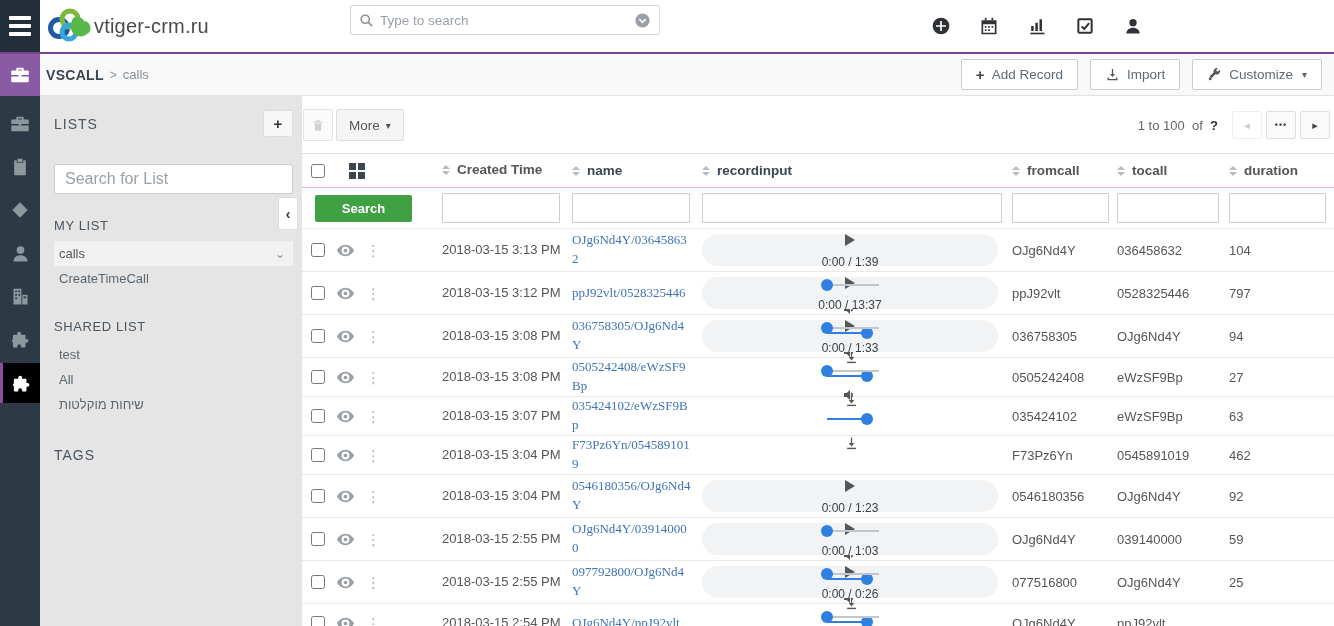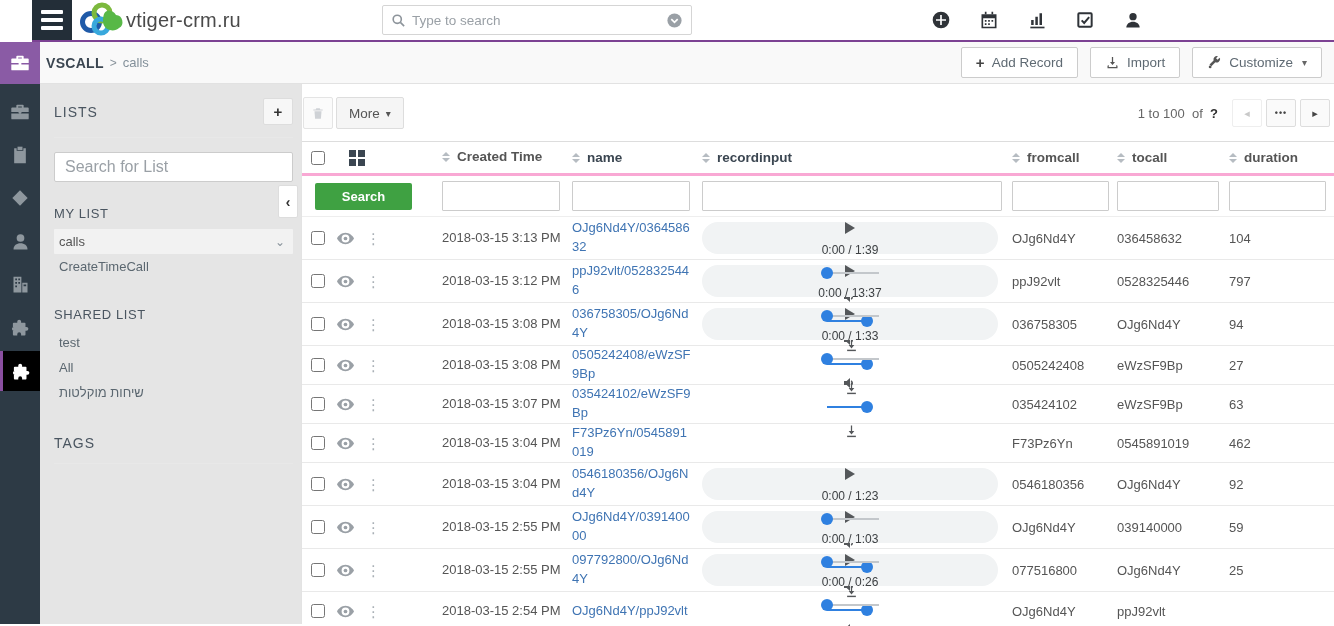--- a/index.html
+++ b/index.html
@@ -4,21 +4,21 @@
 <style>
   * { margin:0; padding:0; box-sizing:border-box; }
   html,body { width:1334px; height:626px; }
   body {
     font-family:"Liberation Sans","DejaVu Sans",sans-serif;
     background:#fff; color:#555; overflow:hidden; font-size:13px;
   }
   .page { width:1334px; height:626px; position:relative; overflow:hidden; }
 
   
-  .topbar { height:42px; display:flex; align-items:stretch; border-bottom:2px solid #7c4293; background:#fff;margin-left:32px; }
+  .topbar { height:54px; display:flex; align-items:stretch; border-bottom:2px solid #7c4293; background:#fff; }
   .hamburger { width:40px; background:#232e38; display:flex; flex-direction:column; justify-content:center; align-items:center; gap:4px; cursor:pointer; }
   .hamburger i { display:block; width:22px; height:4px; background:#fff; border-radius:1px; }
   .brand-wrap { display:flex; align-items:center; padding-left:6px; width:310px; }
   .brand-text { font-size:20px; color:#4a4a4a; margin-left:2px; letter-spacing:.2px; }
   .gsearch { display:flex; align-items:center; width:310px; height:30px; margin-top:5px; border:1px solid #d5d5d5; border-radius:2px; padding:0 8px; background:#fff; }
   .gsearch svg { flex:none; }
   .gsearch input { border:none; outline:none; flex:1; font-size:13.5px; color:#be185d; padding:0 6px; font-family:inherit; }
   .gsearch input::placeholder { color:#9aa0a6; }
   .top-icons { margin-left:auto; display:flex; align-items:center; gap:26px; padding-right:190px; }
   .top-icon { width:22px; height:22px; display:flex; align-items:center; justify-content:center; cursor:pointer; }
@@ -69,21 +69,21 @@
   .more-btn { height:32px; margin-left:3px; padding:0 12px; background:#f5f5f5; border:1px solid #ddd; border-radius:2px; color:#555; font-size:13.5px; display:flex; align-items:center; gap:6px; cursor:pointer; }
   .more-btn .caret { font-size:10px; color:#555; }
   .pager { margin-left:auto; display:flex; align-items:center; gap:4px; }
   .pager-text { color:#666; font-size:13px; margin-right:10px; }
   .pager-text b { color:#2f2f2f; }
   .pg-btn { min-width:30px; height:28px; background:#fafafa; border:1px solid #ddd; border-radius:2px; color:#444; font-size:11px; display:flex; align-items:center; justify-content:center; cursor:pointer; }
   .pg-btn.disabled { color:#c9c9c9; background:#fff; border-color:#eee; }
   .pg-btn.dots { letter-spacing:1px; font-weight:700; font-size:9px; }
 
   .grid { border-top:1px solid #ddd; }
-  .hrow { display:flex; align-items:center; height:34px; border-bottom:3px solid #f9a8d4; background:#fff; }
+  .hrow { display:flex; align-items:center; height:34px; border-bottom:1px solid #f9a8d4; background:#fff; }
   .hcell { display:flex; align-items:center; font-weight:700; color:#3b4651; font-size:13.5px; cursor:pointer; }
   .sort { display:inline-flex; flex-direction:column; gap:2px; margin-right:7px; }
   .sort i { width:0; height:0; border-left:4px solid transparent; border-right:4px solid transparent; }
   .sort i.up { border-bottom:4px solid #b6bcc2; }
   .sort i.dn { border-top:4px solid #b6bcc2; }
   .gridicon { display:inline-grid; grid-template-columns:7px 7px; gap:2px; margin-left:12px; cursor:pointer; }
   .gridicon i { width:7px; height:7px; background:#3b4651; }
 
   .c-controls { width:140px; flex:none; display:flex; align-items:center; gap:12px; padding-left:9px; }
   .c-created { width:130px; flex:none; padding-right:10px; }
@@ -98,21 +98,21 @@
   .search-btn { margin-left:13px; width:97px; height:27px; background:#3fa142; border:none; border-radius:2px; color:#fff; font-weight:700; font-size:13px; cursor:pointer; font-family:inherit; }
   .fi-created { width:118px; } .fi-name { width:118px; } .fi-record { width:300px; }
   .fi-from { width:97px; } .fi-to { width:102px; } .fi-dur { width:97px; }
 
   .trow { display:flex; align-items:center; min-height:39px; border-bottom:1px solid #e9e9e9; }
   .trow.has-audio { min-height:43px; }
   .trow input[type=checkbox], .hrow input[type=checkbox] { width:14px; height:14px; accent-color:#fff; cursor:pointer; }
   .eye { display:flex; cursor:pointer; }
   .kebab { color:#a9b0b6; font-size:15px; line-height:1; cursor:pointer; width:8px; text-align:center; }
   .c-created { color:#555; line-height:1.4; }
-  .rec-link { color:#3f74b3; text-decoration:none; line-height:1.45; word-break:break-all; display:block; width:120px; cursor:pointer; }
+  .rec-link { color:#3f74b3; text-decoration:none; line-height:1.45; word-break:break-all; display:block; width:120px; cursor:pointer;font-family:Liberation Serif, serif; }
   .c-from,.c-to,.c-dur { color:#555; }
 
   
   .player { width:296px; height:32px; border-radius:16px; background:#f1f3f4; display:flex; align-items:center; padding:0 12px; gap:9px;flex-direction:column; }
   .play { width:0; height:0; border-top:6px solid transparent; border-bottom:6px solid transparent; border-left:10px solid #54575a; cursor:pointer; flex:none; }
   .ptime { font-size:12px; color:#3d4043; white-space:nowrap; }
   .seek { position:relative; width:58px; height:14px; flex:none; cursor:pointer; }
   .seek::before { content:""; position:absolute; left:4px; right:0; top:6px; height:2px; background:#c3c7cb; }
   .seek .dot { position:absolute; left:0; top:1px; width:12px; height:12px; border-radius:50%; background:#2f80e0; }
   .spk { display:flex; flex:none; cursor:pointer; }

